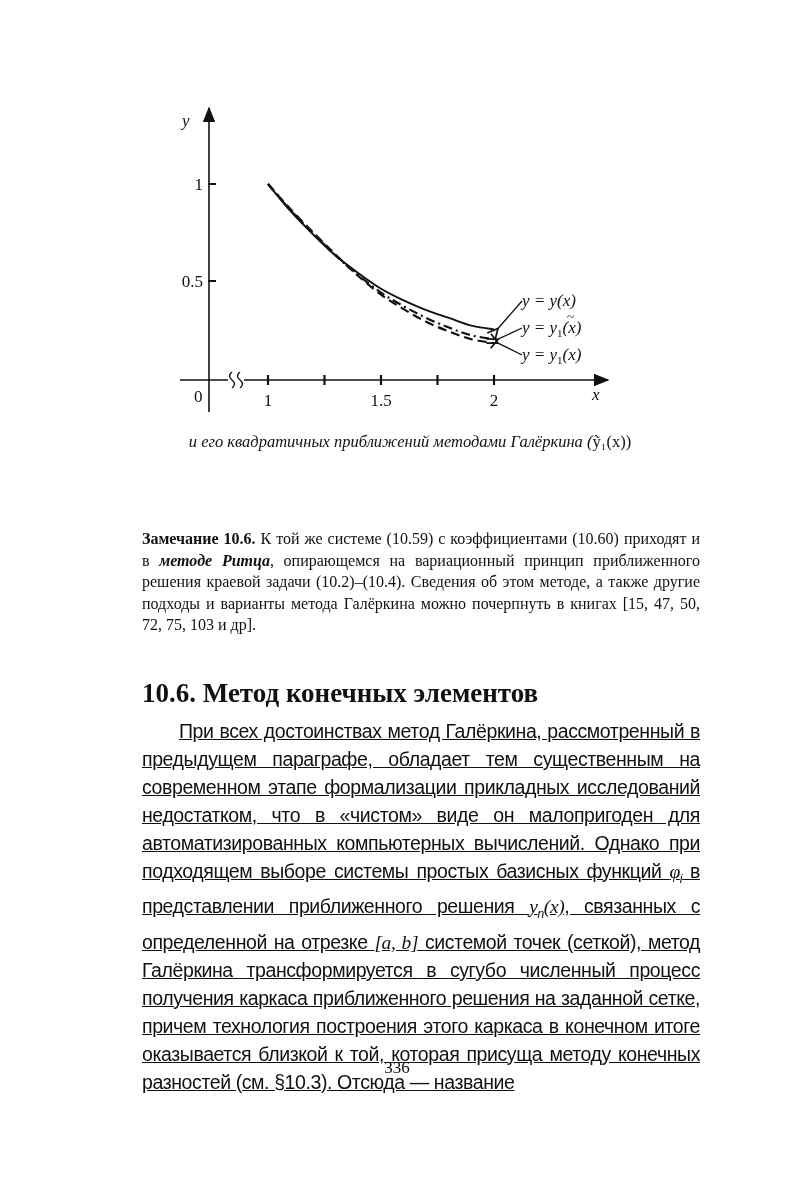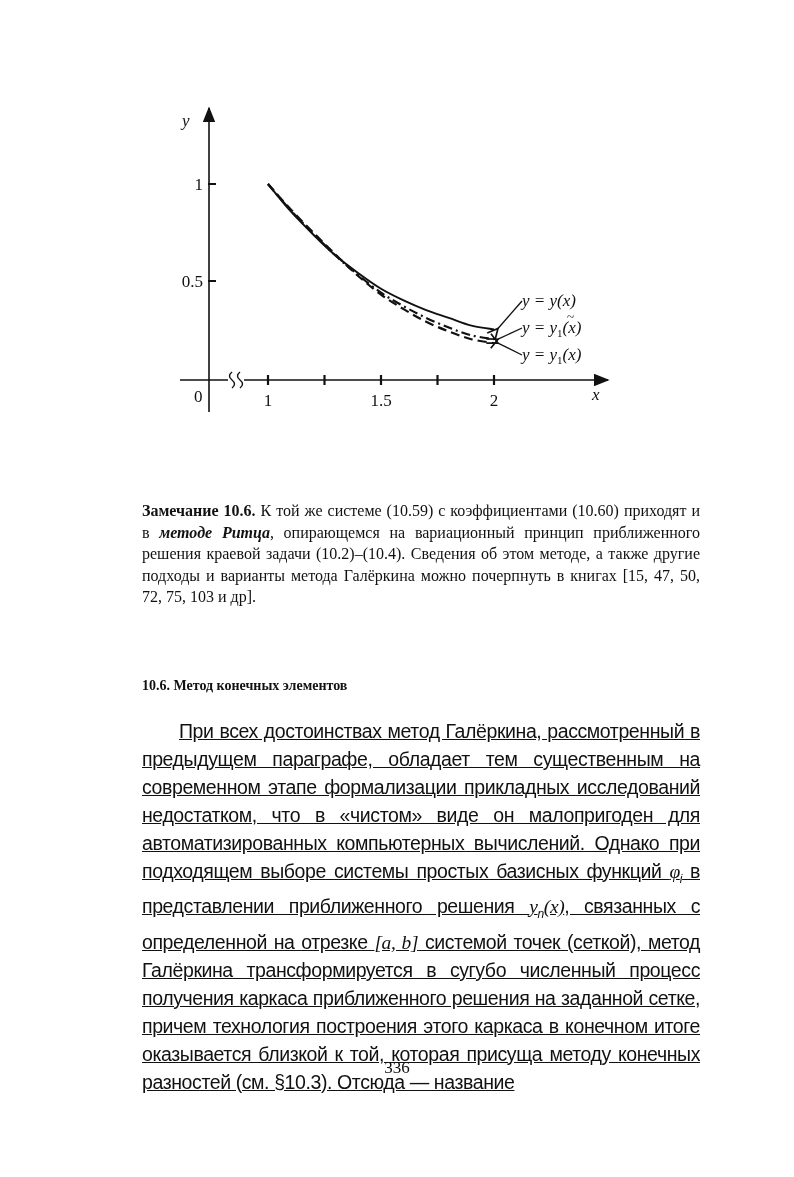--- a/index.html
+++ b/index.html
@@ -1,24 +1,24 @@
 <!DOCTYPE html>
 <html><head>
 <meta charset="utf-8">
 <style>
   html, body { margin: 0; padding: 0; background: #ffffff; }
   body { width: 794px; height: 1177px; position: relative; overflow: hidden; color: #111; font-family: "Liberation Serif", serif; }
   #figure { position: absolute; left: 160px; top: 100px; width: 470px; height: 320px; }
   #figure svg text { font-family: "Liberation Serif", serif; fill: #111; }
   .caption { position: absolute; left: 120px; width: 580px; top: 430px; text-align: center; font-size: 16.5px; line-height: 23px; font-style: italic; }
   .caption .up { font-style: normal; }
-  .remark { position: absolute; left: 142px; width: 558px; top: 500px; font-size: 16px; line-height: 21.6px; text-align: justify; }
+  .remark { position: absolute; left: 142px; width: 558px; top: 528px; font-size: 16px; line-height: 21.6px; text-align: justify; }
   .remark p { margin: 0; text-indent: 0; }
   .remark .first { text-indent: 32px; margin-left: -32px; }
-  .heading { position: absolute; left: 142px; top: 678px; font-size: 14px; font-weight: bold; }
+  .heading { position: absolute; left: 142px; top: 678px; font-size: 27px; font-weight: bold; }
   .body { position: absolute; left: 142px; width: 558px; top: 718px; font-size: 19.5px; line-height: 27.9px; text-align: justify; font-family: "Liberation Sans Narrow", "Liberation Sans", sans-serif; letter-spacing: -0.4px; text-decoration: underline; }
   .body p { margin: 0; text-indent: 37px; }
   .pagenum { position: absolute; left: 0; width: 794px; top: 1058px; text-align: center; font-size: 17px; }
   b.bi { font-weight: bold; font-style: italic; }
 </style>
 </head>
 <body>
 
 <div id="figure">
   <svg id="chart" width="470" height="320" viewBox="0 0 470 320">
@@ -62,20 +62,21 @@
     <g id="legend">
         <text x="362" y="206" font-size="17" font-style="italic"><tspan>y = y</tspan><tspan>(x)</tspan></text>
         <text x="362" y="233" font-size="17" font-style="italic"><tspan>y = y</tspan><tspan dy="4" font-size="11" font-style="normal">1</tspan><tspan dy="-4">(x)</tspan></text>
         <text x="407" y="221" font-size="13">~</text>
         <text x="362" y="260" font-size="17" font-style="italic"><tspan>y = y</tspan><tspan dy="4" font-size="11" font-style="normal">1</tspan><tspan dy="-4">(x)</tspan></text>
       </g>
   </svg>
 </div>
 
 <div class="caption">
+  <div><span>и его квадратичных приближений методами Галёркина (</span><span class="up">ỹ₁(x)</span><span class="up">)</span></div>
 </div>
 
 <div class="remark">
   <p class="first" style="margin-left:0;text-indent:0;"><span style="display:inline-block;width:0"></span><b>Замечание 10.6.</b><span> К той же системе (10.59) с коэффициентами (10.60) приходят и в </span><b class="bi">методе Ритца</b><span>, опирающемся на вариационный принцип приближенного решения краевой задачи (10.2)–(10.4). Сведения об этом методе, а также другие подходы и варианты метода Галёркина можно почерпнуть в книгах [15, 47, 50, 72, 75, 103 и др].</span></p>
 </div>
 
 <div class="heading">10.6. Метод конечных элементов</div>
 
 <div class="body">
   <p><span>При всех достоинствах метод Галёркина, рассмотренный в предыдущем параграфе, обладает тем существенным на современном этапе формализации прикладных исследований недостатком, что в «чистом» виде он малопригоден для автоматизированных компьютерных вычислений. Однако при подходящем выборе системы простых базисных функций </span><i style="font-family:'Liberation Serif',serif">φ</i><sub style="font-style:italic;font-size:12px">i</sub><span> в представлении приближенного решения </span><i style="font-family:'Liberation Serif',serif">y</i><sub style="font-style:italic;font-size:12px">n</sub><i style="font-family:'Liberation Serif',serif">(x)</i><span>, связанных с определенной на отрезке </span><i style="font-family:'Liberation Serif',serif">[a, b]</i><span> системой точек (сеткой), метод Галёркина трансформируется в сугубо численный процесс получения каркаса приближенного решения на заданной сетке, причем технология построения этого каркаса в конечном итоге оказывается близкой к той, которая присуща методу конечных разностей (см. §10.3). Отсюда — название</span></p>

